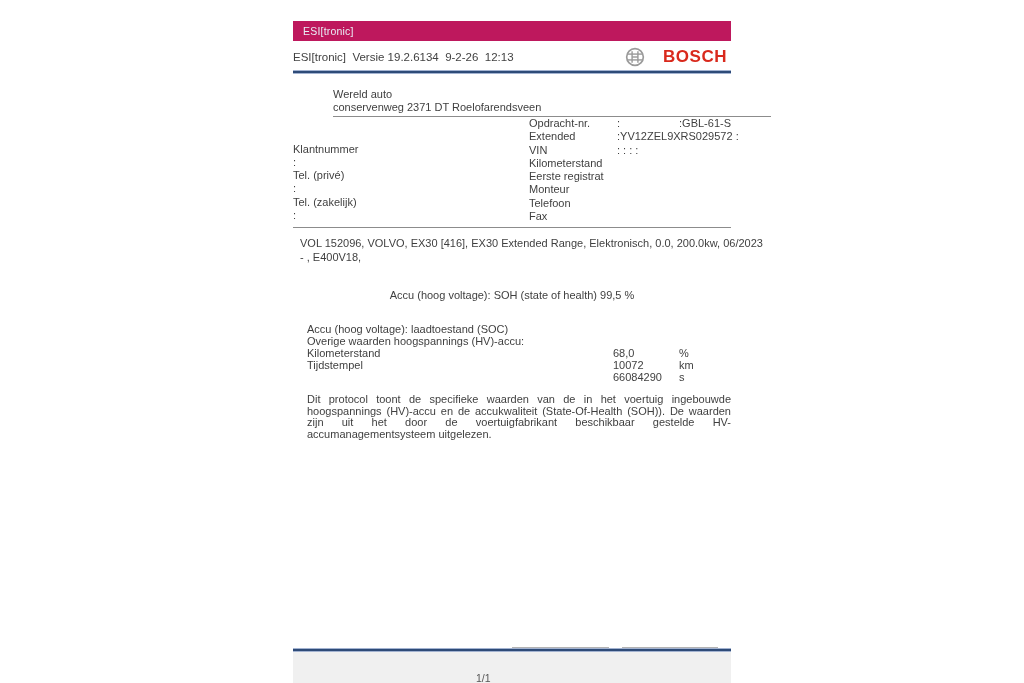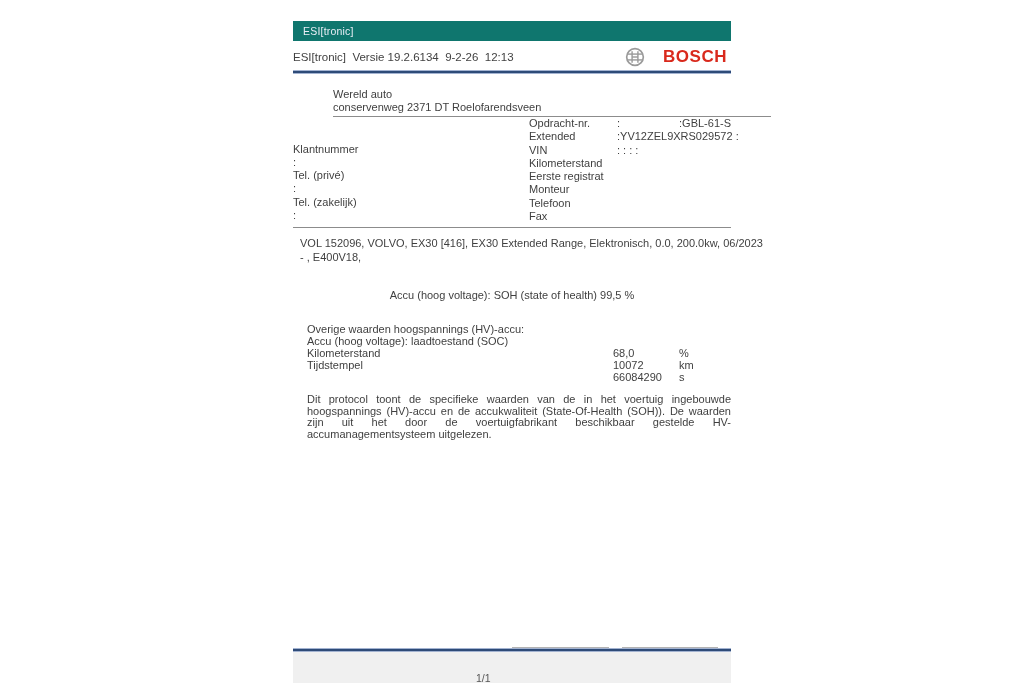--- a/index.html
+++ b/index.html
@@ -5,21 +5,21 @@
   html,body{margin:0;padding:0;}
   body{
     width:1024px;height:683px;background:#ffffff;position:relative;
     font-family:"Liberation Sans","DejaVu Sans",sans-serif;
     color:#3f3f3f;font-size:11px;overflow:hidden;
   }
   .abs{position:absolute;}
   .page-col{left:293px;width:438px;}
 
   
-  .titlebar{top:21px;height:20px;background:#0f766e;color:#e9eef6;
+  .titlebar{top:21px;height:20px;background:#be185d;color:#e9eef6;
     line-height:20px;padding-left:10px;box-sizing:border-box;font-size:10.5px;letter-spacing:.2px;}
   .version-row{top:44px;height:26px;display:flex;justify-content:space-between;align-items:center;}
   .version-text{white-space:pre;font-size:11.5px;color:#424242;}
   .brand{display:flex;align-items:flex-end;gap:18px;padding-right:4px;}
   .brand-name{color:#d9291c;font-weight:800;font-size:17px;letter-spacing:.5px;}
   .blue-rule{height:2px;background:#2e4b78;border-top:1px solid #a3b3d1;border-bottom:1px solid #a3b3d1;}
   .rule-top{top:70px;}
   .rule-bottom{top:648px;}
 
   
@@ -151,28 +151,28 @@
 
 <div class="abs page-col vehicle">
   <div>VOL 152096, VOLVO, EX30 [416], EX30 Extended Range, Elektronisch, 0.0, 200.0kw, 06/2023</div>
   <div>- , E400V18,</div>
 </div>
 
 <div class="abs page-col soh">Accu (hoog voltage): SOH (state of health) 99,5 %</div>
 
 <div class="abs page-col hv">
   <div class="row">
-    <span>Overige waarden hoogspannings (HV)-accu:</span>
-  </div>
-  <div class="row">
     <span class="lab">Accu (hoog voltage): laadtoestand (SOC)</span>
     <span class="val"></span>
     <span class="unit"></span>
   </div>
   <div class="row">
+    <span>Overige waarden hoogspannings (HV)-accu:</span>
+  </div>
+  <div class="row">
     <span class="lab">Kilometerstand</span>
     <span class="val">68,0</span>
     <span class="unit">%</span>
   </div>
   <div class="row">
     <span class="lab">Tijdstempel</span>
     <span class="val">10072</span>
     <span class="unit">km</span>
   </div>
   <div class="row">

